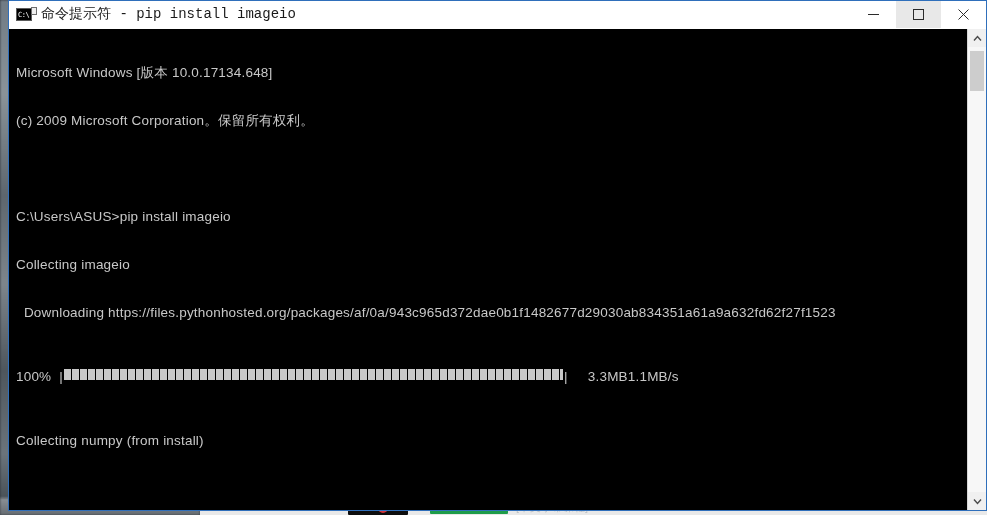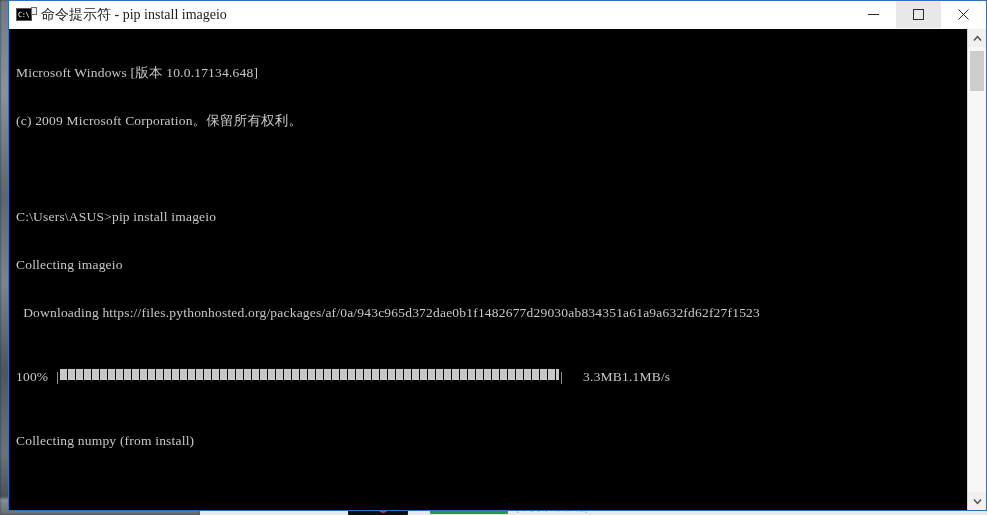--- a/index.html
+++ b/index.html
@@ -162,21 +162,21 @@
     height: 8px;
     border: 1px solid #6d6d6d;
     box-sizing: border-box;
     background: #efefef;
   }
 
   .title-text {
     margin-left: 8px;
     font-size: 14px;
     color: #1a1a1a;
-    font-family: Liberation Serif, serif;
+    font-family: Liberation Mono, monospace;
     white-space: nowrap;
     line-height: 27px;
   }
 
   .win-controls {
     position: absolute;
     right: 0;
     top: 0;
     height: 27px;
     display: flex;
@@ -196,21 +196,21 @@
   .console-area {
     flex: 1;
     display: flex;
     min-height: 0;
     background: #000000;
   }
 
   .console-text {
     flex: 1;
     padding: 4px 0 0 7px;
-    font-family: Liberation Serif, serif;
+    font-family: Liberation Sans, sans-serif;
     font-size: 13.5px;
     line-height: 16px;
     color: #c8c8c8;
     white-space: pre;
     overflow: hidden;
     letter-spacing: 0.2px;
   }
   .line { height: 16px; white-space: pre; }
   .line.blank { color: transparent; }
 

